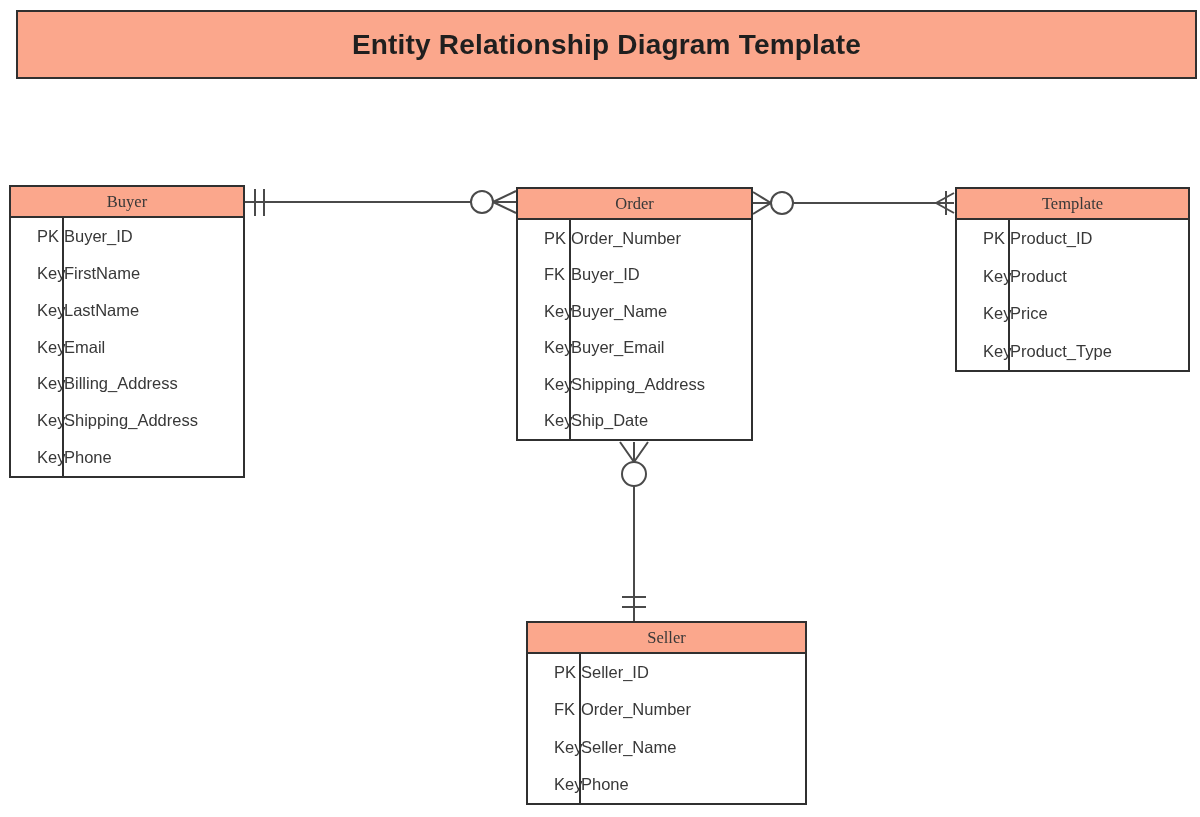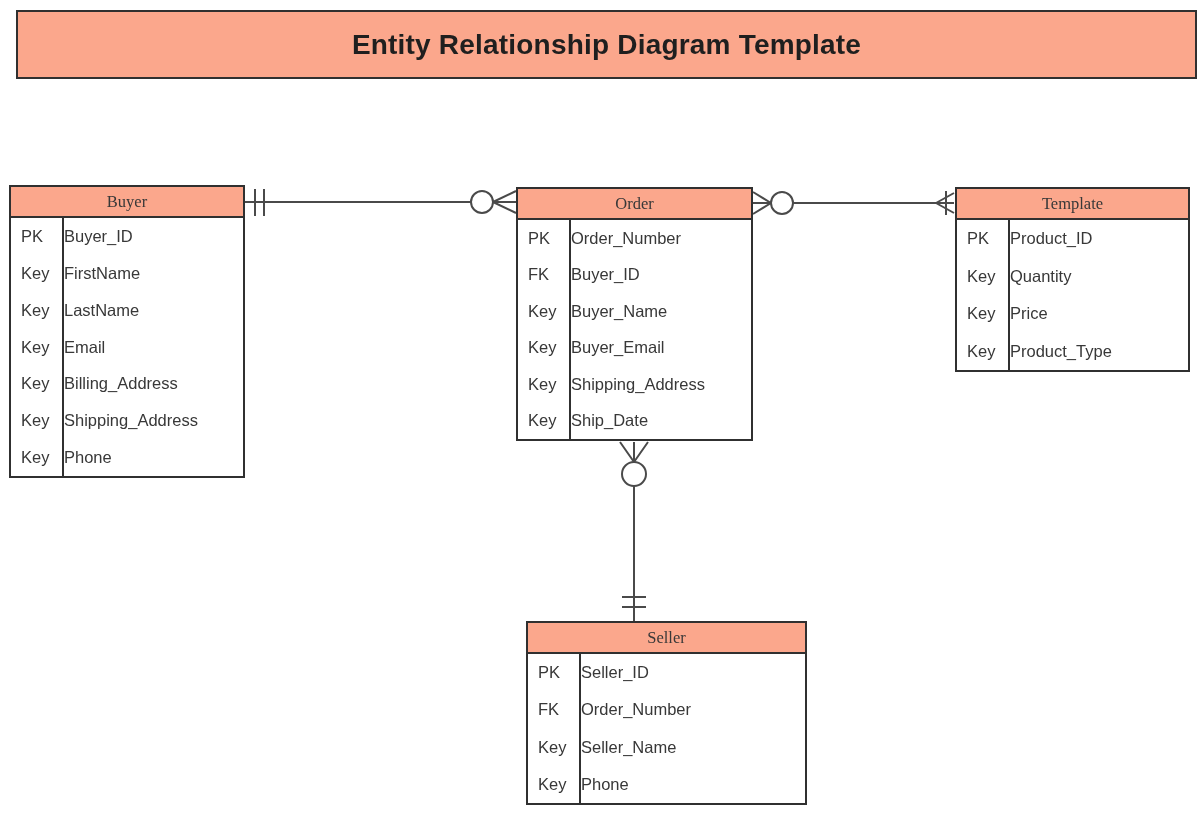--- a/index.html
+++ b/index.html
@@ -55,21 +55,21 @@
     border-bottom: 2px solid var(--shape-border);
     display: flex; align-items: center; justify-content: center;
     font-size: 16.5px; color: var(--text); font-family: Liberation Serif, serif;
   }
   .entity-body { flex: 1 1 auto; display: flex; flex-direction: column; }
   .attr-row { flex: 1 1 0; display: flex; align-items: center; }
   .key-cell {
     flex: 0 0 53px; width: 53px; align-self: stretch;
     border-right: 2px solid var(--shape-border);
     display: flex; align-items: center;
-    padding-left: 10px;
+    padding-left: 26px;
     font-size: 16.5px; color: var(--text);
   }
   .attr-cell {
     flex: 1 1 auto;
     font-size: 16.5px; color: var(--text);
     white-space: nowrap;
   }
   #entity-buyer   { left: 9px;   top: 185px; width: 236px; height: 293px; }
   #entity-order   { left: 516px; top: 187px; width: 237px; height: 254px; }
   #entity-product { left: 955px; top: 187px; width: 235px; height: 185px; }
@@ -195,21 +195,21 @@
     <div class="entity-header">
       <span>Template</span>
     </div>
     <div class="entity-body">
       <div class="attr-row">
         <span class="key-cell">PK</span>
         <span class="attr-cell">Product_ID</span>
       </div>
       <div class="attr-row">
         <span class="key-cell">Key</span>
-        <span class="attr-cell">Quantity</span>
+        <span class="attr-cell">Product</span>
       </div>
       <div class="attr-row">
         <span class="key-cell">Key</span>
         <span class="attr-cell">Price</span>
       </div>
       <div class="attr-row">
         <span class="key-cell">Key</span>
         <span class="attr-cell">Product_Type</span>
       </div>
     </div>

